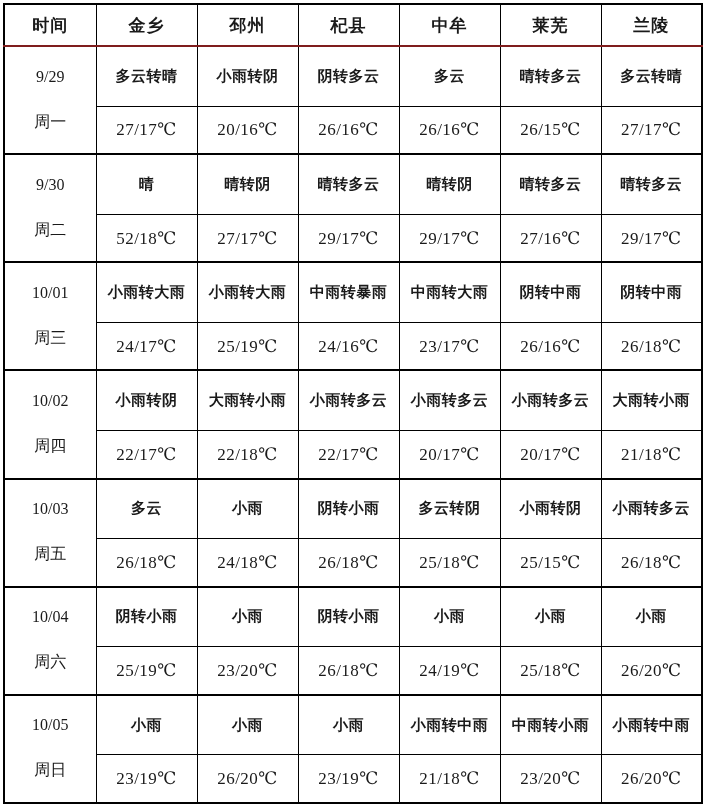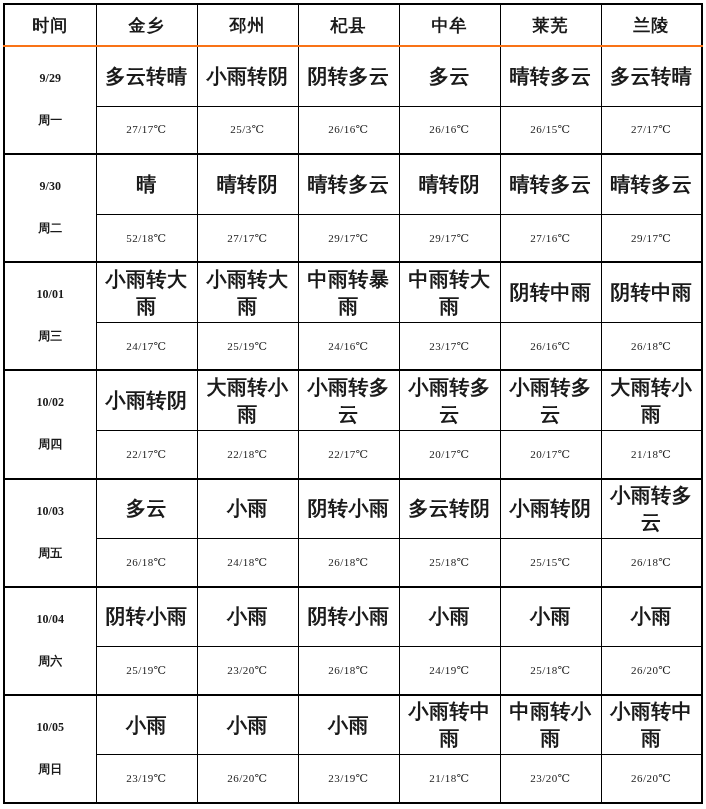--- a/index.html
+++ b/index.html
@@ -26,49 +26,49 @@
   }
   table.weather th,
   table.weather td {
     border: 1px solid #000000;
     text-align: center;
     vertical-align: middle;
     padding: 0;
     box-sizing: border-box;
   }
   
-  table.weather thead th { border-bottom: 2px solid #f97316; height: 42px; }
+  table.weather thead th { border-bottom: 2px solid #7f1d1d; height: 42px; }
   tr.weather-row td { border-top: 2px solid #000000; }
   col.time-col { width: 92px; }
 
   th.col-header {
     font-size: 17px;
     font-weight: bold;
     letter-spacing: 1px;
   }
   td.date-cell {
-    font-size: 12px;
-    font-weight: bold;
+    font-size: 16px;
+    font-weight: normal;
   }
   .date-stack {
     display: flex;
     flex-direction: column;
     align-items: center;
     justify-content: center;
     gap: 26px;
   }
   tr.weather-row { height: 60px; }
   tr.temp-row { height: 48px; }
   td.weather-cell {
-    font-size: 20px;
+    font-size: 15px;
     font-weight: bold;
     letter-spacing: 0.5px;
   }
   td.temp-cell {
-    font-size: 11px;
+    font-size: 17px;
     font-weight: normal;
     letter-spacing: 0.5px;
   }
 </style>
 </head>
 <body>
 
 <div class="page">
   <table class="weather">
     <colgroup>
@@ -102,21 +102,21 @@
         </td>
         <td class="weather-cell">多云转晴</td>
         <td class="weather-cell">小雨转阴</td>
         <td class="weather-cell">阴转多云</td>
         <td class="weather-cell">多云</td>
         <td class="weather-cell">晴转多云</td>
         <td class="weather-cell">多云转晴</td>
       </tr>
       <tr class="temp-row">
         <td class="temp-cell">27/17℃</td>
-        <td class="temp-cell">25/3℃</td>
+        <td class="temp-cell">20/16℃</td>
         <td class="temp-cell">26/16℃</td>
         <td class="temp-cell">26/16℃</td>
         <td class="temp-cell">26/15℃</td>
         <td class="temp-cell">27/17℃</td>
       </tr>
 
       <tr class="weather-row">
         <td class="date-cell" rowspan="2">
           <div class="date-stack">
             <span>9/30</span>

